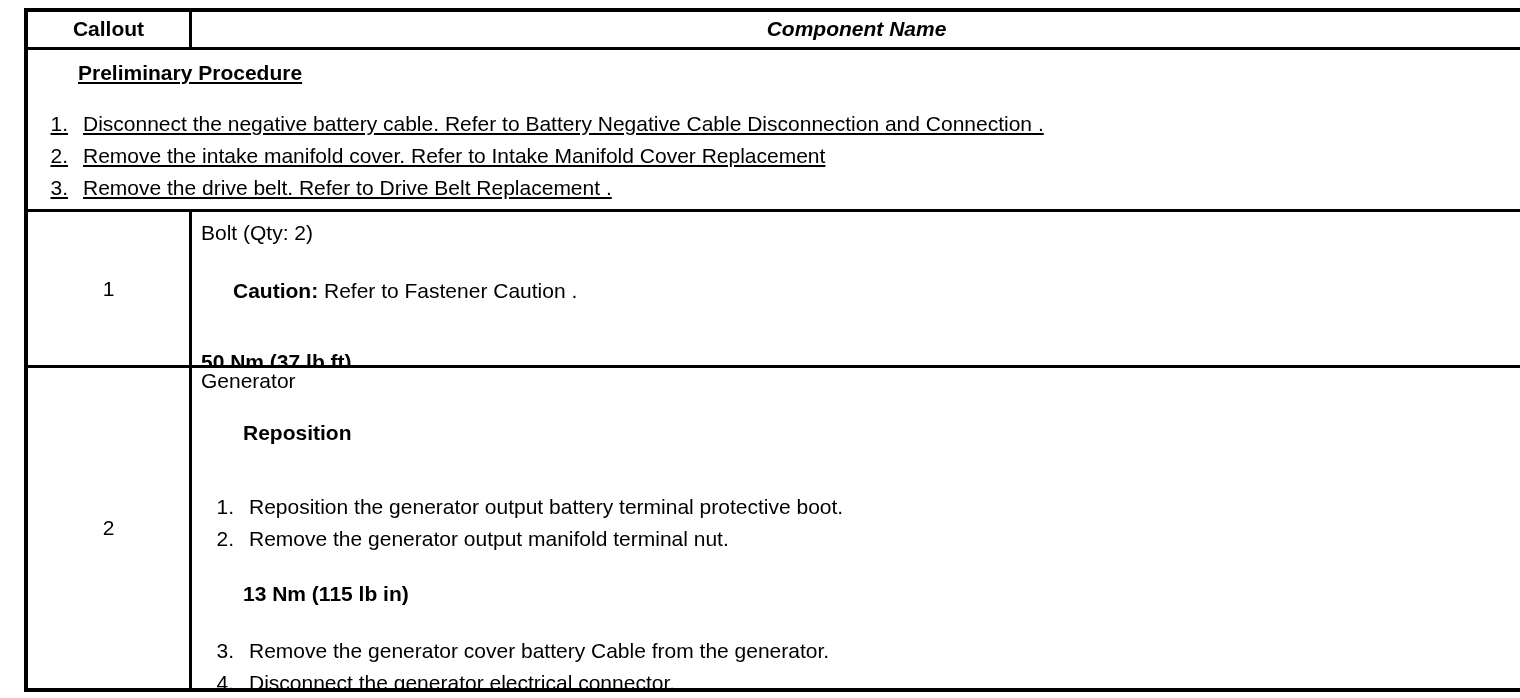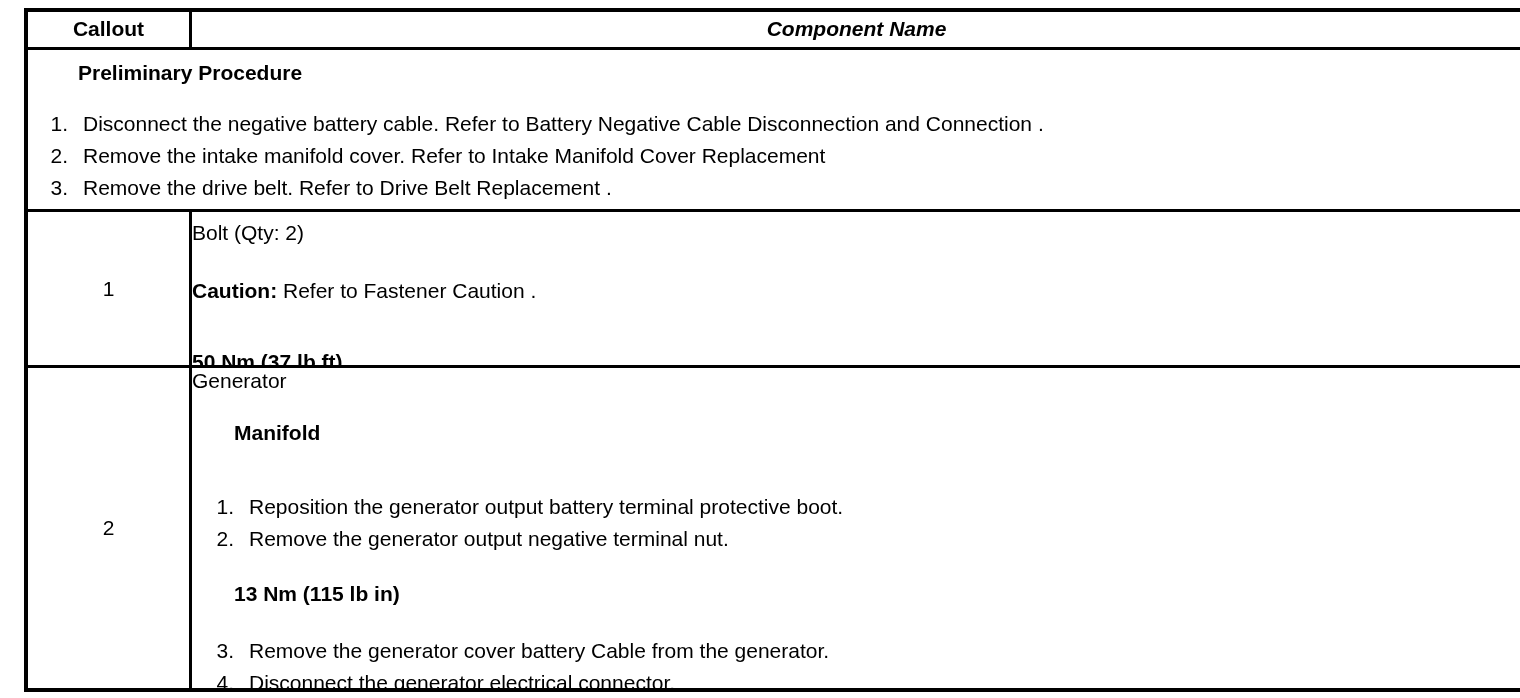--- a/index.html
+++ b/index.html
@@ -29,20 +29,21 @@
     line-height: 34px;
     overflow: hidden;
   }
   .callout-col { width: 164px; border-right: 3px solid #000; flex: none; }
   .comp-col { flex: 1; font-style: italic; }
   .prelim-row {
     height: 162px;
     border-bottom: 3px solid #000;
     display: block;
     overflow: hidden;
+    text-decoration: underline;
   }
   .prelim-title {
     font-weight: bold;
     margin: 10px 0 0 50px;
     line-height: 26px;
   }
   .plist { margin-top: 22px; }
   .oli { display: flex; line-height: 32px; }
   .oli .num {
     flex: none;
@@ -56,28 +57,28 @@
   .row1 { height: 156px; }
   .callout-cell {
     width: 164px; flex: none;
     border-right: 3px solid #000;
     display: flex;
     align-items: center;
     justify-content: center;
     overflow: hidden;
   }
   .comp-cell { flex: 1; overflow: hidden; }
-  .p { line-height: 26px; }
+  .p { line-height: 26px; padding-left: 9px; }
   .bold { font-weight: bold; }
   .indent { margin-left: 42px; }
   .clist { padding-left: 4px; }
   .clist .num { width: 38px; }
   .mt8  { margin-top: 8px; }
   .mt7  { }
-  .mt32 { margin-top: 32px; }
+  .mt32 { margin-top: 32px; margin-left: 32px; }
   .mt27 { margin-top: 45px; }
   .mt26 { margin-top: 26px; }
   .mt28 { margin-top: 28px; }
 </style>
 </head>
 <body>
 
 <div class="doc-table">
 
   <div class="trow hdr-row">
@@ -111,29 +112,29 @@
         <span class="bold">Caution:</span><span> Refer to Fastener Caution .</span>
       </div>
       <div class="p bold mt27">50 Nm (37 lb ft)</div>
     </div>
   </div>
 
   <div class="trow body-row">
     <div class="callout-cell">2</div>
     <div class="comp-cell">
       <div class="p mt7">Generator</div>
-      <div class="p bold indent mt26">Manifold</div>
+      <div class="p bold indent mt26">Reposition</div>
       <div class="clist mt27">
         <div class="oli">
           <span class="num">1.</span>
           <span class="txt">Reposition the generator output battery terminal protective boot.</span>
         </div>
         <div class="oli">
           <span class="num">2.</span>
-          <span class="txt">Remove the generator output negative terminal nut.</span>
+          <span class="txt">Remove the generator output manifold terminal nut.</span>
         </div>
       </div>
       <div class="p bold indent mt26">13 Nm (115 lb in)</div>
       <div class="clist mt28">
         <div class="oli">
           <span class="num">3.</span>
           <span class="txt">Remove the generator cover battery Cable from the generator.</span>
         </div>
         <div class="oli">
           <span class="num">4.</span>

